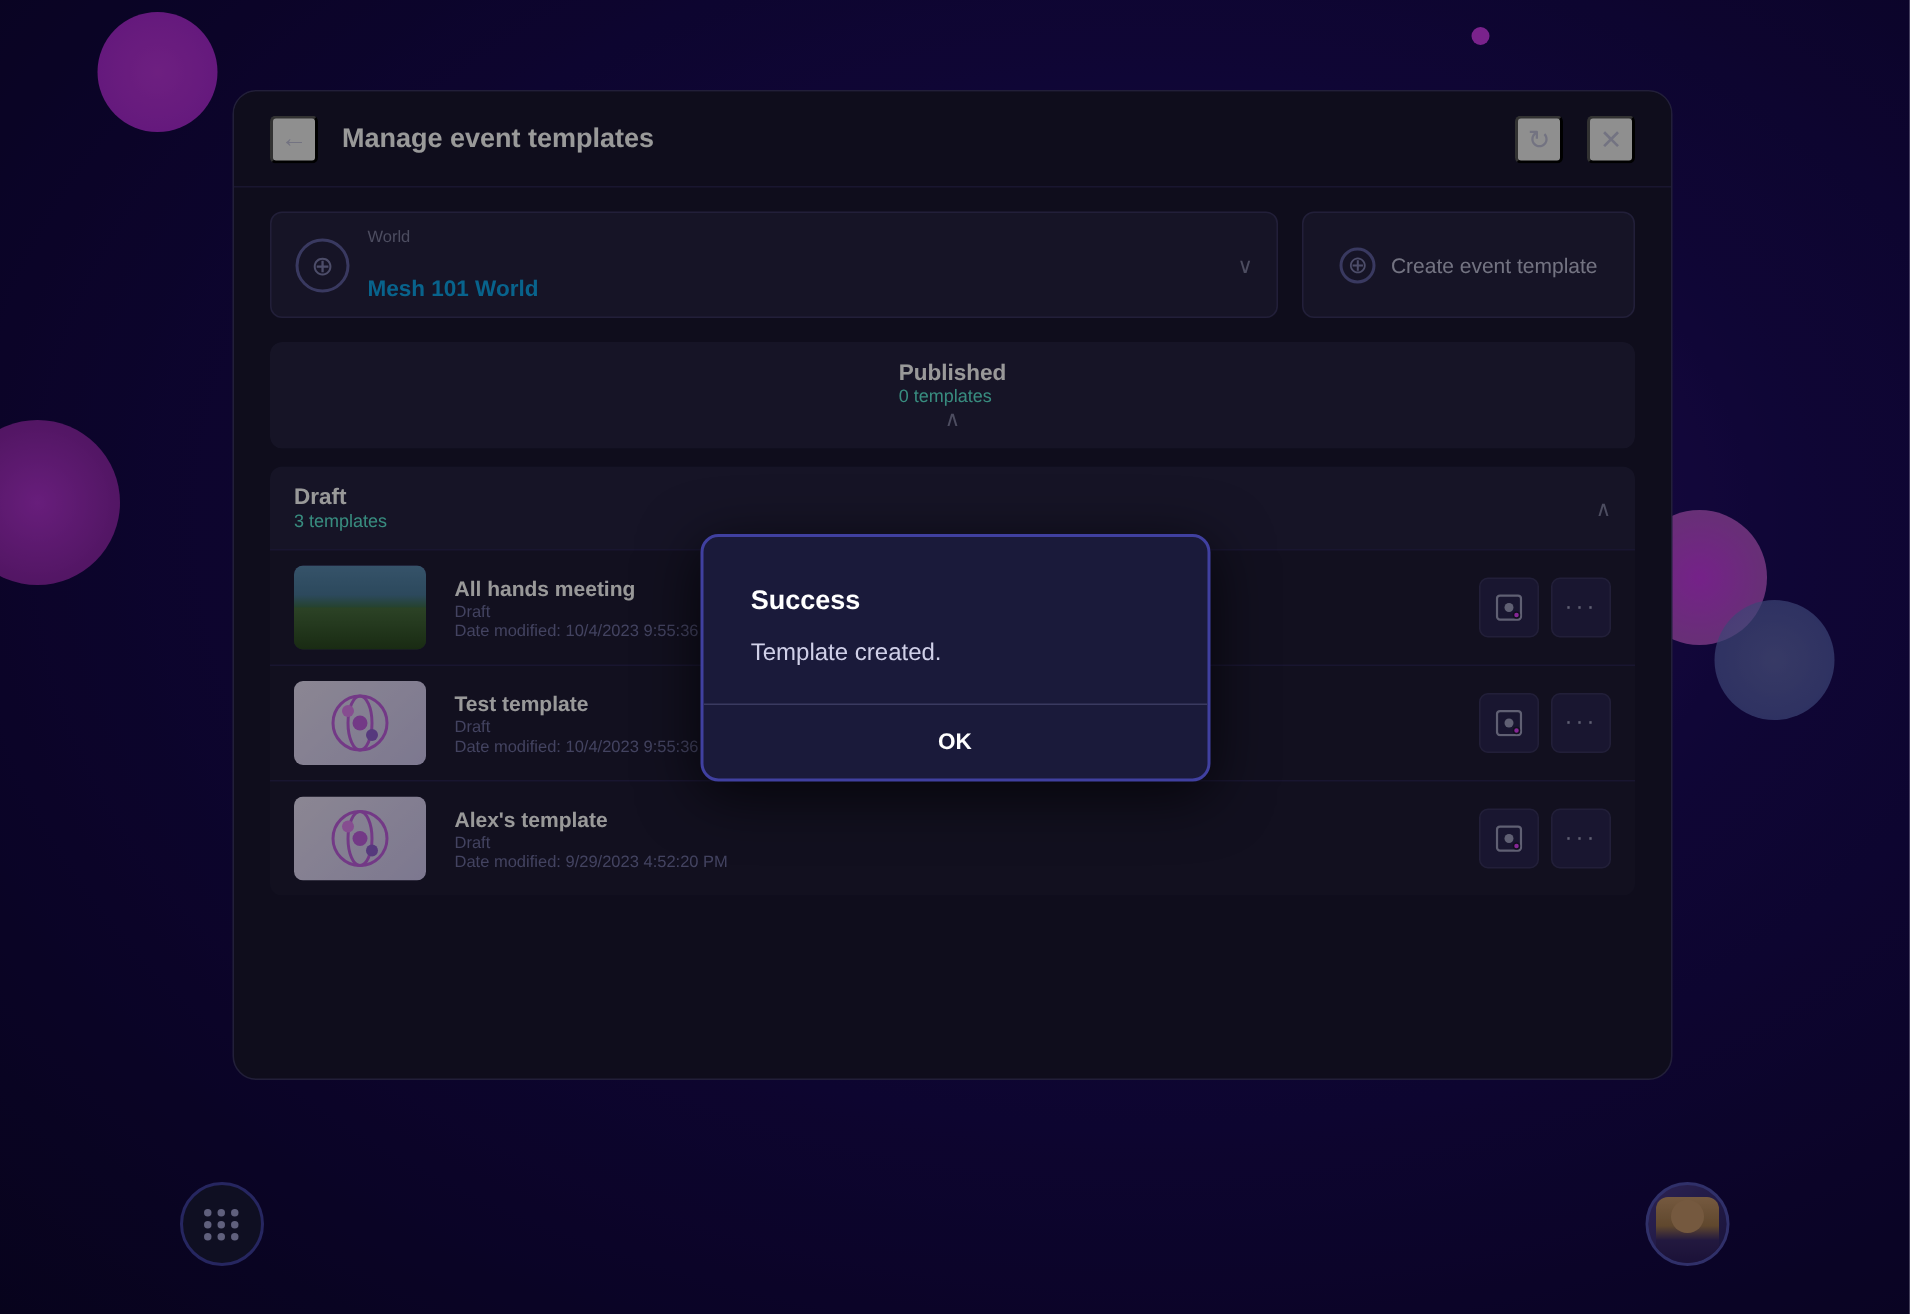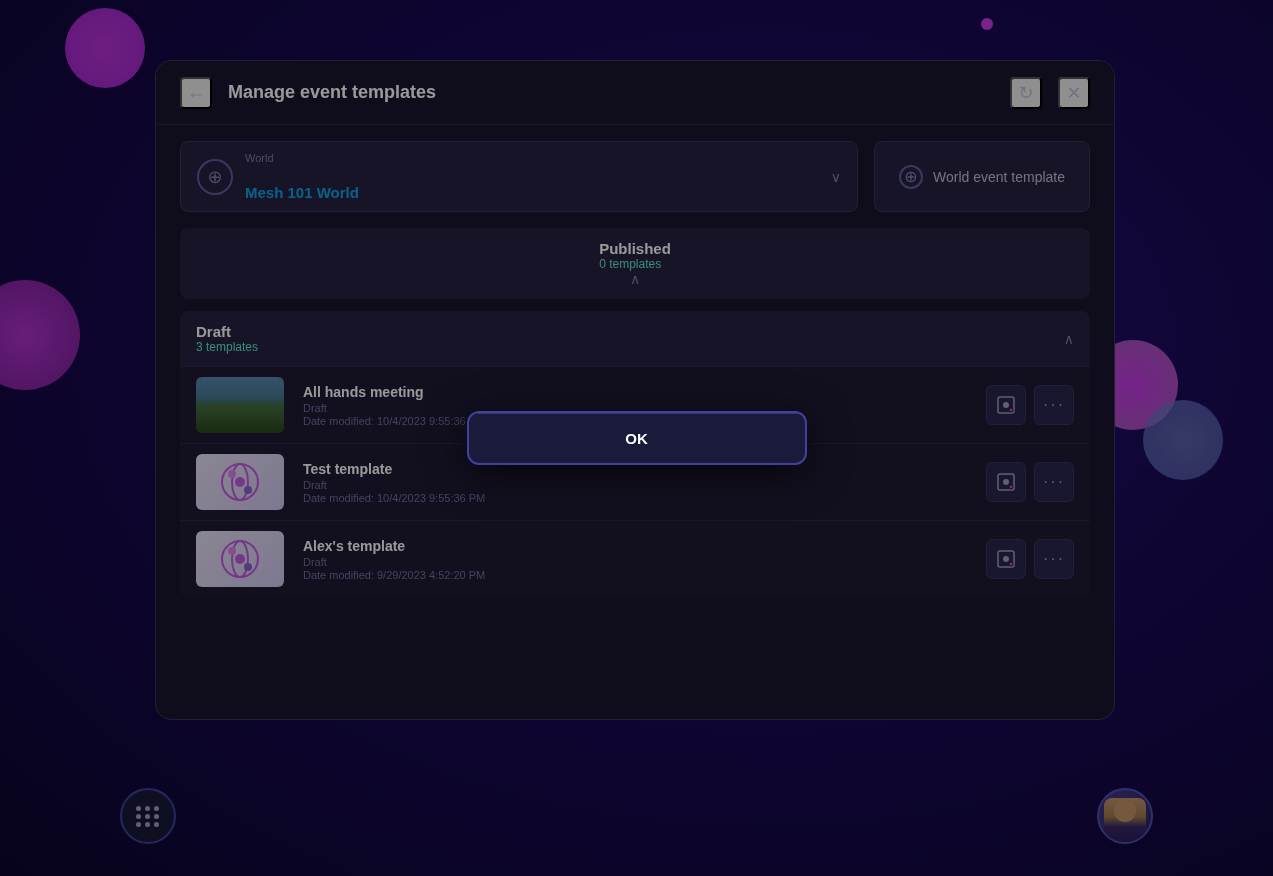--- a/index.html
+++ b/index.html
@@ -379,21 +379,21 @@
       <div class="world-icon">⊕</div>
       <div class="world-text">
         <div class="world-label">World</div>
         <div class="world-name">Mesh 101 World</div>
       </div>
       <span class="chevron-down">∨</span>
     </div>
 
     <button class="create-btn">
       <div class="plus-icon">⊕</div>
-      <span>World event template</span>
+      <span>Create event template</span>
     </button>
   </div>
 
   <div class="section published-section">
     <div class="section-header">
       <div class="section-title-group">
         <div class="section-title">Published</div>
         <div class="section-subtitle">0 templates</div>
       </div>
       <span class="collapse-icon">∧</span>
@@ -512,17 +512,21 @@
 </div>
 
 <div class="taskbar-avatar">
   <div class="avatar-figure">
     <div class="avatar-head"></div>
   </div>
 </div>
 
 <div class="modal-overlay">
   <div class="modal">
+    <div class="modal-body">
+      <div class="modal-title">Success</div>
+      <div class="modal-message">Template created.</div>
+    </div>
     <div class="modal-footer">
       <button class="modal-ok-btn">OK</button>
     </div>
   </div>
 </div>
 
 </body></html>

